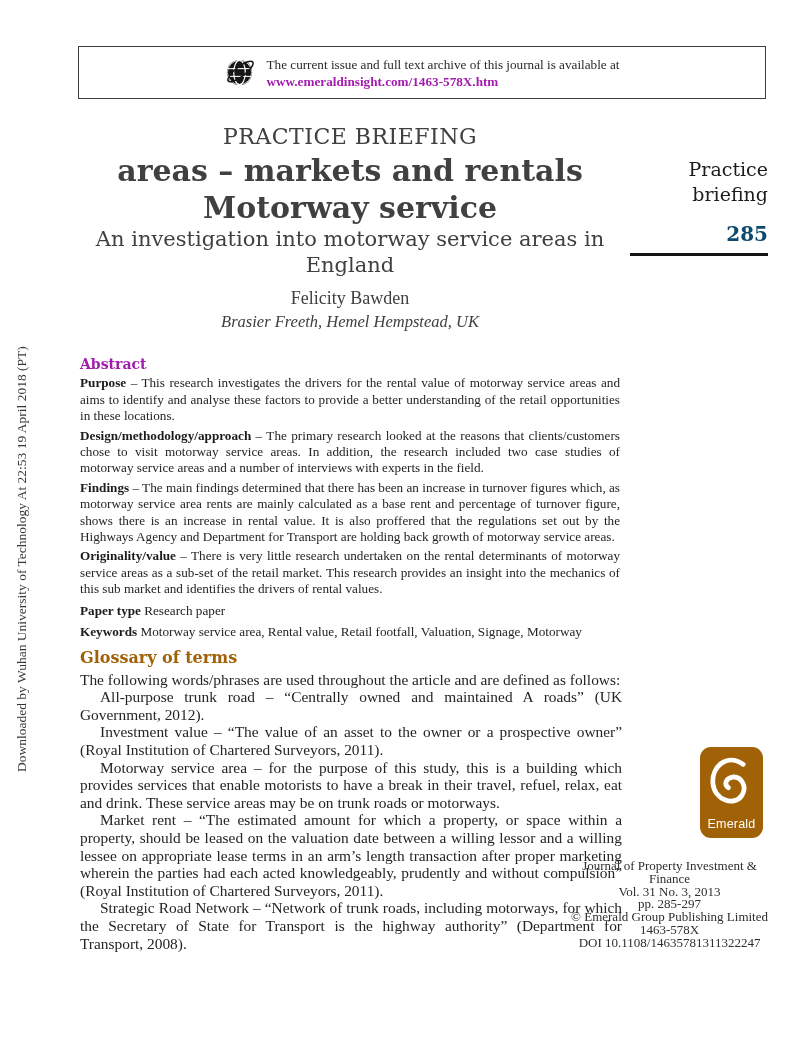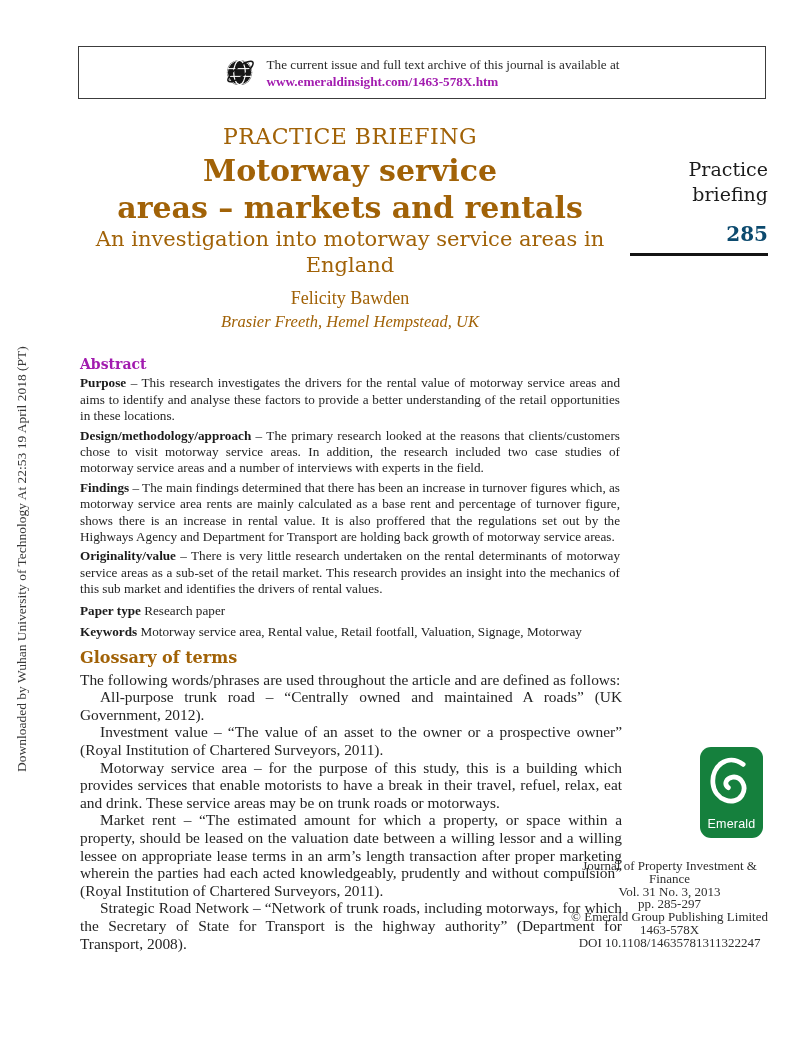--- a/index.html
+++ b/index.html
@@ -21,21 +21,21 @@
   .banner {
     position:absolute; left:78px; top:46px; width:688px; height:53px;
     border:1px solid #3c3c3c; display:flex; align-items:center; justify-content:center;
   }
   .banner-inner { display:flex; align-items:center; gap:9px; }
   .globe { width:33px; height:33px; flex:0 0 auto; }
   .banner-text { font-size:13.2px; line-height:17px; color:#2a2a2a; }
   .banner-url { font-weight:bold; color:#a21caf; }
 
   
-  .headings { position:absolute; left:80px; top:124px; width:540px; text-align:center; color:#a16207; }
+  .headings { position:absolute; left:80px; top:124px; width:540px; text-align:center; color:#404040; }
   .section-label { font-family:"DejaVu Serif", serif; font-size:22px; letter-spacing:0.5px; }
   .title { font-family:"DejaVu Serif", serif; font-weight:bold; font-size:30px; line-height:37px; margin-top:3px; }
   .subtitle { font-family:"DejaVu Serif", serif; font-weight:normal; font-size:21px; line-height:26px; }
   .author { font-size:18px; margin-top:10px; }
   .affiliation { font-style:italic; font-size:16.5px; margin-top:3px; }
 
   
   .running-head {
     position:absolute; right:39px; top:129px; text-align:right;
     font-family:"DejaVu Serif", serif; font-size:19px; line-height:25px; color:#1c1c1c;margin-top:28px;
@@ -54,21 +54,21 @@
   .kw { margin-top:5px; }
 
   
   .glossary { position:absolute; left:80px; top:649px; width:542px; font-size:15.4px; line-height:17.6px; text-align:justify; color:#242424; }
   .glossary h2 { font-family:"DejaVu Serif", serif; font-size:16px; font-weight:bold; margin-bottom:4px; color:#a16207; }
   .glossary p.term { text-indent:20px; }
 
   
   .emerald-logo {
     position:absolute; left:700px; top:747px; width:63px; height:91px;
-    background:#15803d; border-radius:11px;
+    background:#a16207; border-radius:11px;
     display:flex; flex-direction:column; align-items:center; justify-content:flex-end;
   }
   .emerald-logo svg { position:absolute; top:6px; left:5px; }
   .emerald-label {
     font-family:"Liberation Sans", sans-serif; font-size:12.5px; color:#ffffff;
     margin-bottom:7px; letter-spacing:0.2px;
   }
 
   
   .citation {
@@ -96,22 +96,22 @@
       <div class="banner-text">
         <div>The current issue and full text archive of this journal is available at</div>
         <div class="banner-url">www.emeraldinsight.com/1463-578X.htm</div>
       </div>
     </div>
   </div>
 
   <div class="headings">
     <div class="section-label">PRACTICE BRIEFING</div>
     <div class="title">
+      <span style="display:block">areas – markets and rentals</span>
       <span style="display:block">Motorway service</span>
-      <span style="display:block">areas – markets and rentals</span>
     </div>
     <div class="subtitle">An investigation into motorway service areas in England</div>
     <div class="author">Felicity Bawden</div>
     <div class="affiliation">Brasier Freeth, Hemel Hempstead, UK</div>
   </div>
 
   <div class="running-head">
     <div>Practice</div>
     <div>briefing</div>
   </div>

